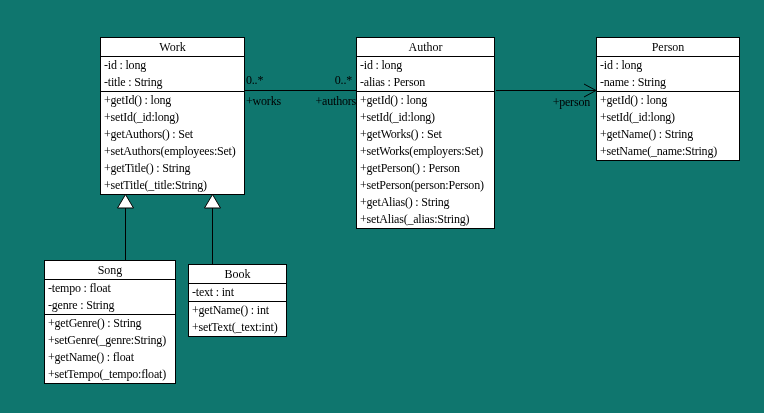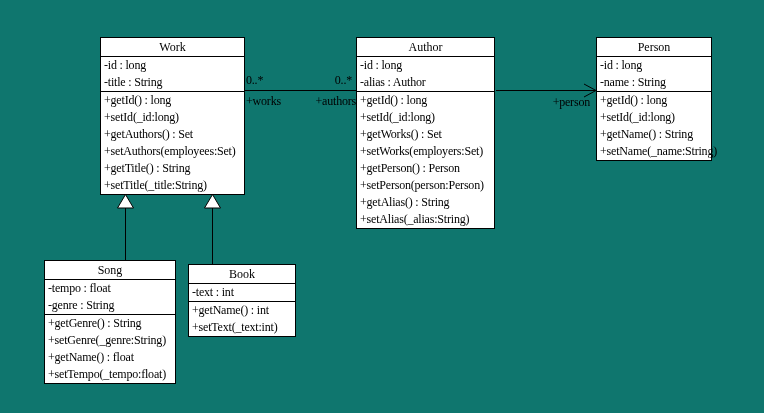--- a/index.html
+++ b/index.html
@@ -78,35 +78,35 @@
       <div class="row">+setAuthors(employees:Set)</div>
       <div class="row">+getTitle() : String</div>
       <div class="row">+setTitle(_title:String)</div>
     </div>
   </div>
 
   <div class="uml-class" style="left:356px; top:37px; width:139px;">
     <div class="uml-title">Author</div>
     <div class="uml-attrs">
       <div class="row">-id : long</div>
-      <div class="row">-alias : Author</div>
+      <div class="row">-alias : Person</div>
     </div>
     <div class="uml-methods">
       <div class="row">+getId() : long</div>
       <div class="row">+setId(_id:long)</div>
       <div class="row">+getWorks() : Set</div>
       <div class="row">+setWorks(employers:Set)</div>
       <div class="row">+getPerson() : Person</div>
       <div class="row">+setPerson(person:Person)</div>
       <div class="row">+getAlias() : String</div>
       <div class="row">+setAlias(_alias:String)</div>
     </div>
   </div>
 
-  <div class="uml-class" style="left:596px; top:37px; width:116px;">
+  <div class="uml-class" style="left:596px; top:37px; width:144px;">
     <div class="uml-title">Person</div>
     <div class="uml-attrs">
       <div class="row">-id : long</div>
       <div class="row">-name : String</div>
     </div>
     <div class="uml-methods">
       <div class="row">+getId() : long</div>
       <div class="row">+setId(_id:long)</div>
       <div class="row">+getName() : String</div>
       <div class="row">+setName(_name:String)</div>
@@ -120,21 +120,21 @@
       <div class="row">-genre : String</div>
     </div>
     <div class="uml-methods">
       <div class="row">+getGenre() : String</div>
       <div class="row">+setGenre(_genre:String)</div>
       <div class="row">+getName() : float</div>
       <div class="row">+setTempo(_tempo:float)</div>
     </div>
   </div>
 
-  <div class="uml-class" style="left:188px; top:264px; width:108px;">
+  <div class="uml-class" style="left:188px; top:264px; width:99px;">
     <div class="uml-title">Book</div>
     <div class="uml-attrs">
       <div class="row">-text : int</div>
     </div>
     <div class="uml-methods">
       <div class="row">+getName() : int</div>
       <div class="row">+setText(_text:int)</div>
     </div>
   </div>
 

